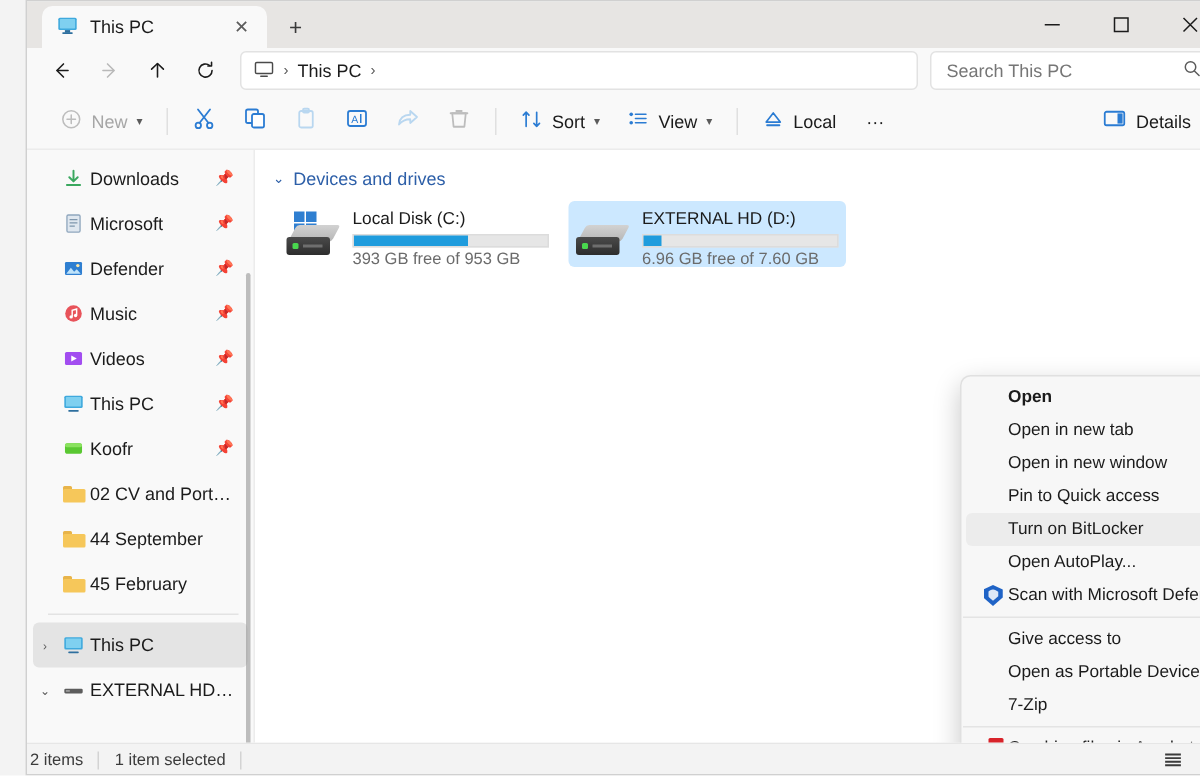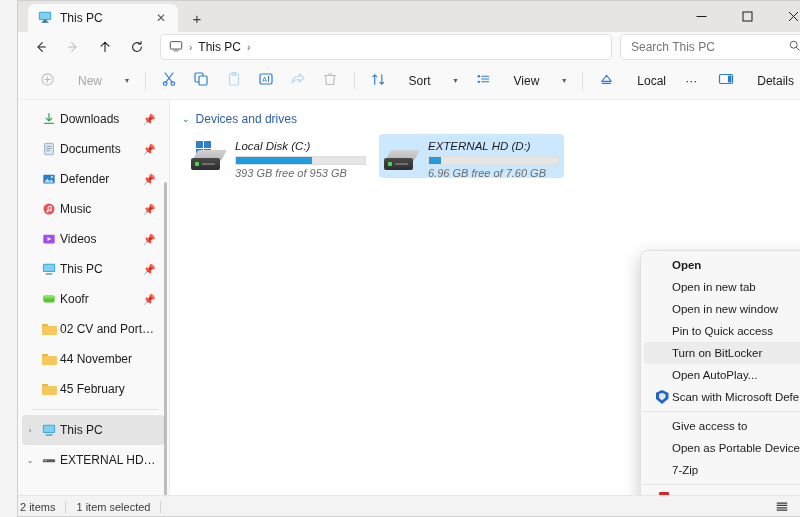--- a/index.html
+++ b/index.html
@@ -44,21 +44,21 @@
   .searchbox { width:188px; height:26px; background:#ffffff; border:1px solid #e2e2e2; border-radius:4px;
                display:flex; align-items:center; padding:0 8px; }
   .searchbox input { border:0; outline:0; flex:1; font-family:inherit; font-size:12px; color:#1b1b1b;
                      background:transparent; }
   .searchbox input::placeholder { color:#767676; }
   .sicon { color:#5b5b5b; font-size:12px; }
 
   
   .cmdbar { height:38px; background:#f9f9f9; display:flex; align-items:center; padding:0 14px; gap:2px;
             border-bottom:1px solid #ececec; }
-  .cmdbtn { height:28px; display:flex; align-items:center; gap:23px; padding:0 8px; border-radius:4px;
+  .cmdbtn { height:28px; display:flex; align-items:center; gap:6px; padding:0 8px; border-radius:4px;
             color:#1b1b1b; font-size:12px; white-space:nowrap; }
   .cmdbtn.icononly { width:32px; justify-content:center; padding:0; }
   .cmdbtn .caret { font-size:8px; color:#5b5b5b; }
   .cmdbtn.dim { color:#a6a6a6; }
   .sep { width:1px; height:18px; background:#e0e0e0; margin:0 6px; }
   .spacer { flex:1; }
 
   
   .body { display:flex; height:calc(517px - 31px - 30px - 38px - 23px); }
 
@@ -86,21 +86,21 @@
 
   
   .content { position:relative; flex:1; background:#ffffff; overflow:hidden; }
   .grouphdr { display:flex; align-items:center; gap:6px; padding:12px 0 6px 12px;
               color:#2d5fa8; font-size:12px; }
   .grouphdr .gchev { font-size:9px; }
   .tiles { display:flex; gap:8px; padding:2px 0 0 16px; }
   .tile { display:flex; gap:8px; width:185px; height:44px; padding:4px 5px; border-radius:4px; }
   .tile.sel { background:#cce8ff; }
   .tile-icon { width:36px; min-width:36px; display:flex; align-items:center; justify-content:flex-start; padding-top:6px; }
-  .tile-info { flex:1; padding-top:1px;font-style:italic; }
+  .tile-info { flex:1; padding-top:1px; }
   .tile-name { font-size:11.5px; color:#1b1b1b; white-space:nowrap; line-height:14px; }
   .bar { width:100%; height:9px; background:#e6e6e6; border:1px solid #dcdcdc; margin-top:3px; }
   .bar > i { display:block; height:100%; background:#1f9cdd; }
   .tile-sub { font-size:11px; color:#6b6b6b; margin-top:2px; white-space:nowrap; }
 
   
   .drv { position:relative; width:33px; height:22px; }
   .drv .top { position:absolute; left:4px; top:2px; width:29px; height:11px;
               background:linear-gradient(#d2d2d2,#b6b6b6); border-radius:2px;
               transform:skewX(-28deg); }
@@ -356,21 +356,21 @@
       </div>
 
       <div class="navitem">
         <span class="expander"></span>
         <span class="navicon">
           <svg width="14" height="14" viewBox="0 0 16 16">
               <rect x="3" y="1.5" width="10" height="13" rx="1" fill="#dfe7ef" stroke="#8fa6bd" stroke-width="1"></rect>
               <path d="M5 5 H11 M5 7.5 H11 M5 10 H9" stroke="#7f97ad" stroke-width="1"></path>
             </svg>
         </span>
-        <span class="navlabel">Documents</span>
+        <span class="navlabel">Microsoft</span>
         <span class="pin">📌</span>
       </div>
 
       <div class="navitem">
         <span class="expander"></span>
         <span class="navicon">
           <svg width="14" height="14" viewBox="0 0 16 16">
               <rect x="1.5" y="3" width="13" height="10" rx="1" fill="#2f7fd1"></rect>
               <path d="M2.5 12 L6 7.5 L8.5 10.5 L10.5 8.5 L13.5 12 Z" fill="#bfe3fa"></path>
               <circle cx="11.3" cy="5.8" r="1.3" fill="#ffe9a8"></circle>
@@ -436,21 +436,21 @@
         <span class="navicon">
             <span class="folder"></span>
           </span>
         <span class="navlabel">02 CV and Portfolio</span>
       </div>
       <div class="navitem">
         <span class="expander"></span>
         <span class="navicon">
             <span class="folder"></span>
           </span>
-        <span class="navlabel">44 November</span>
+        <span class="navlabel">44 September</span>
       </div>
       <div class="navitem">
         <span class="expander"></span>
         <span class="navicon">
             <span class="folder"></span>
           </span>
         <span class="navlabel">45 February</span>
       </div>
 
       <div class="nav-div"></div>

